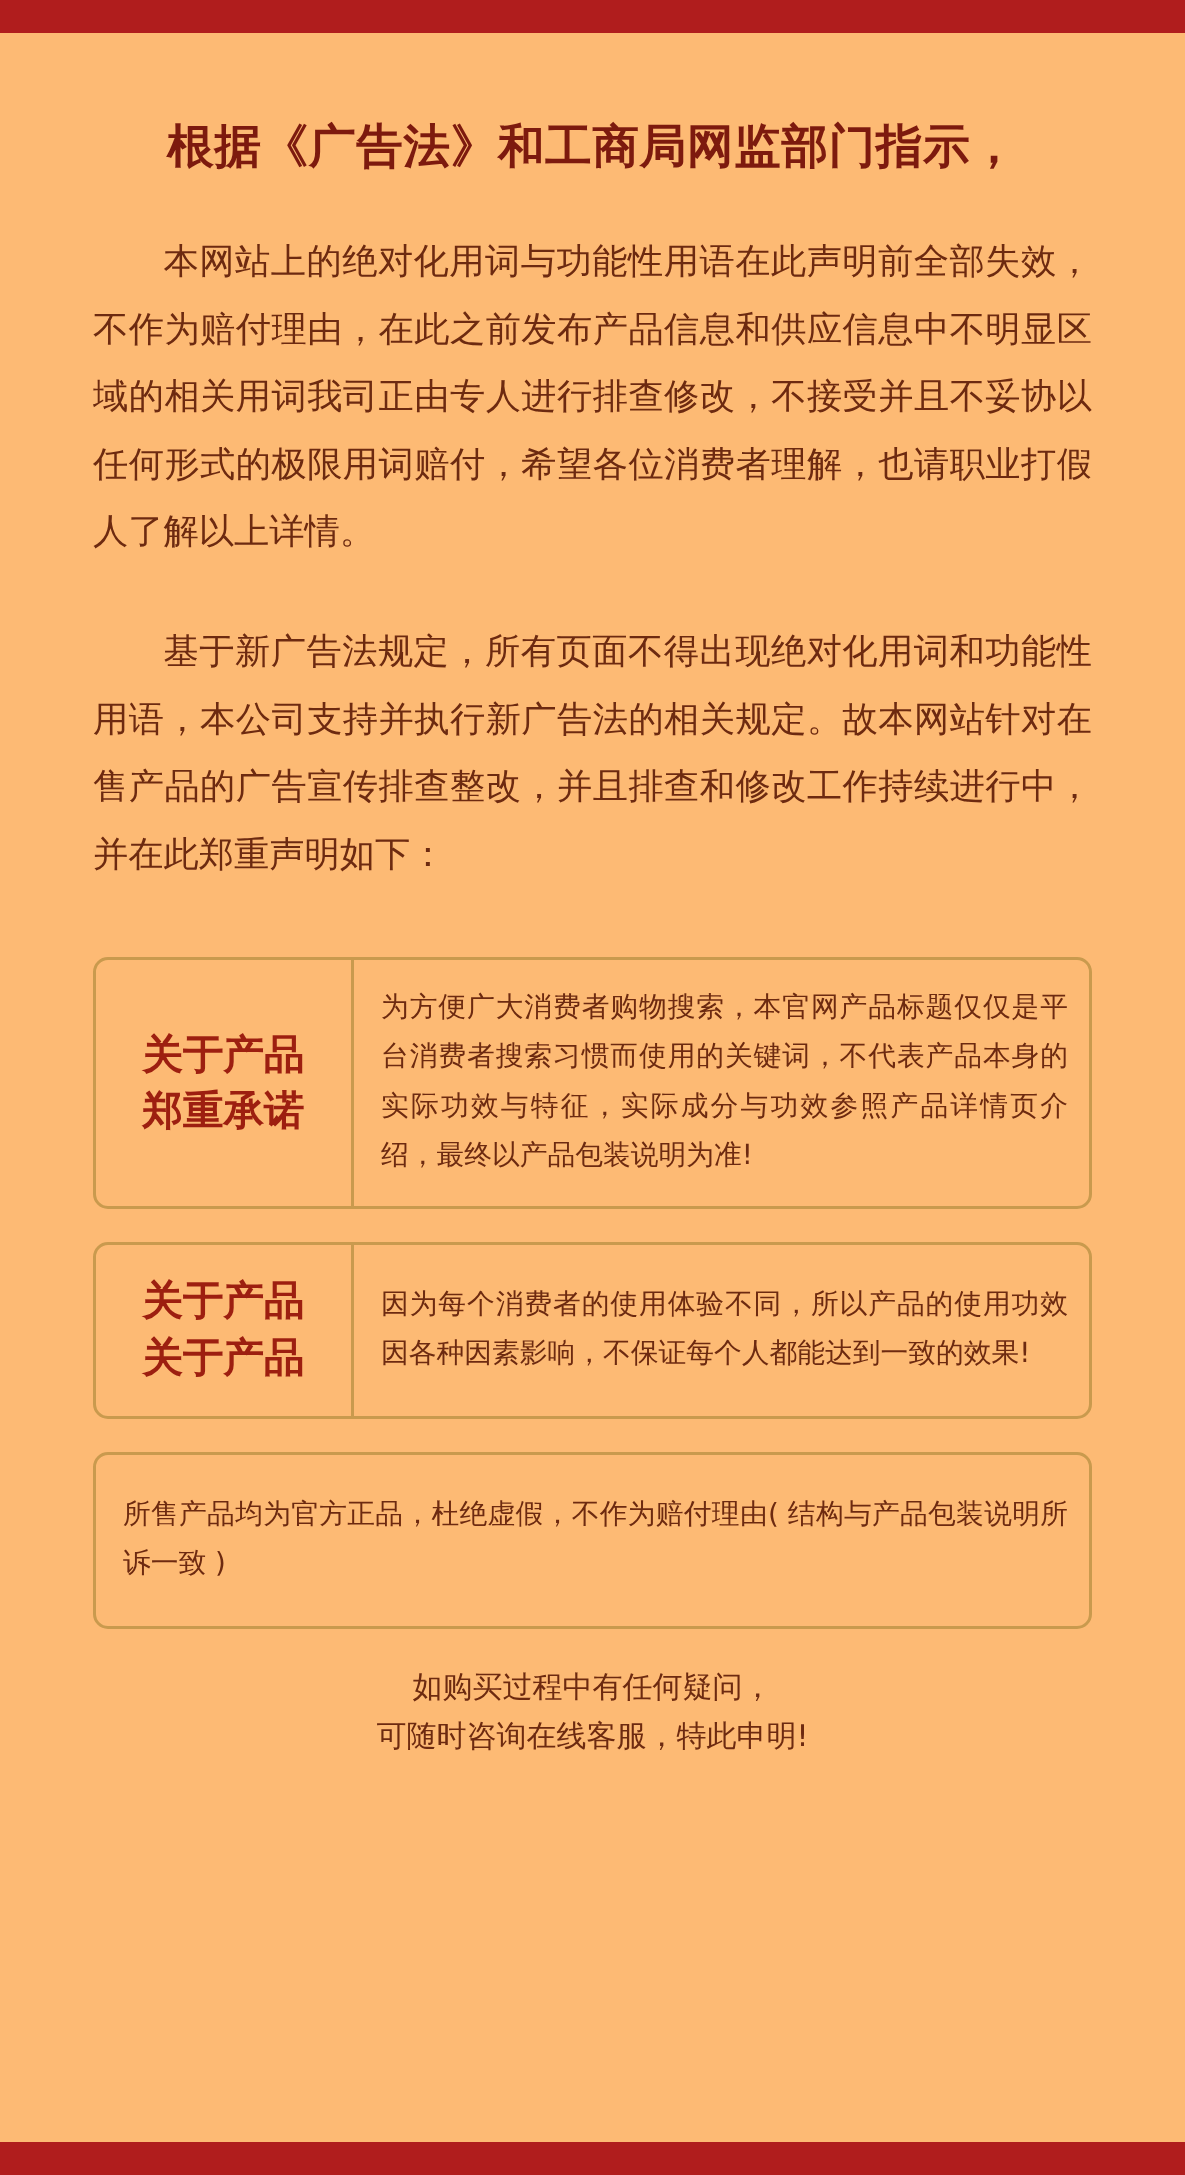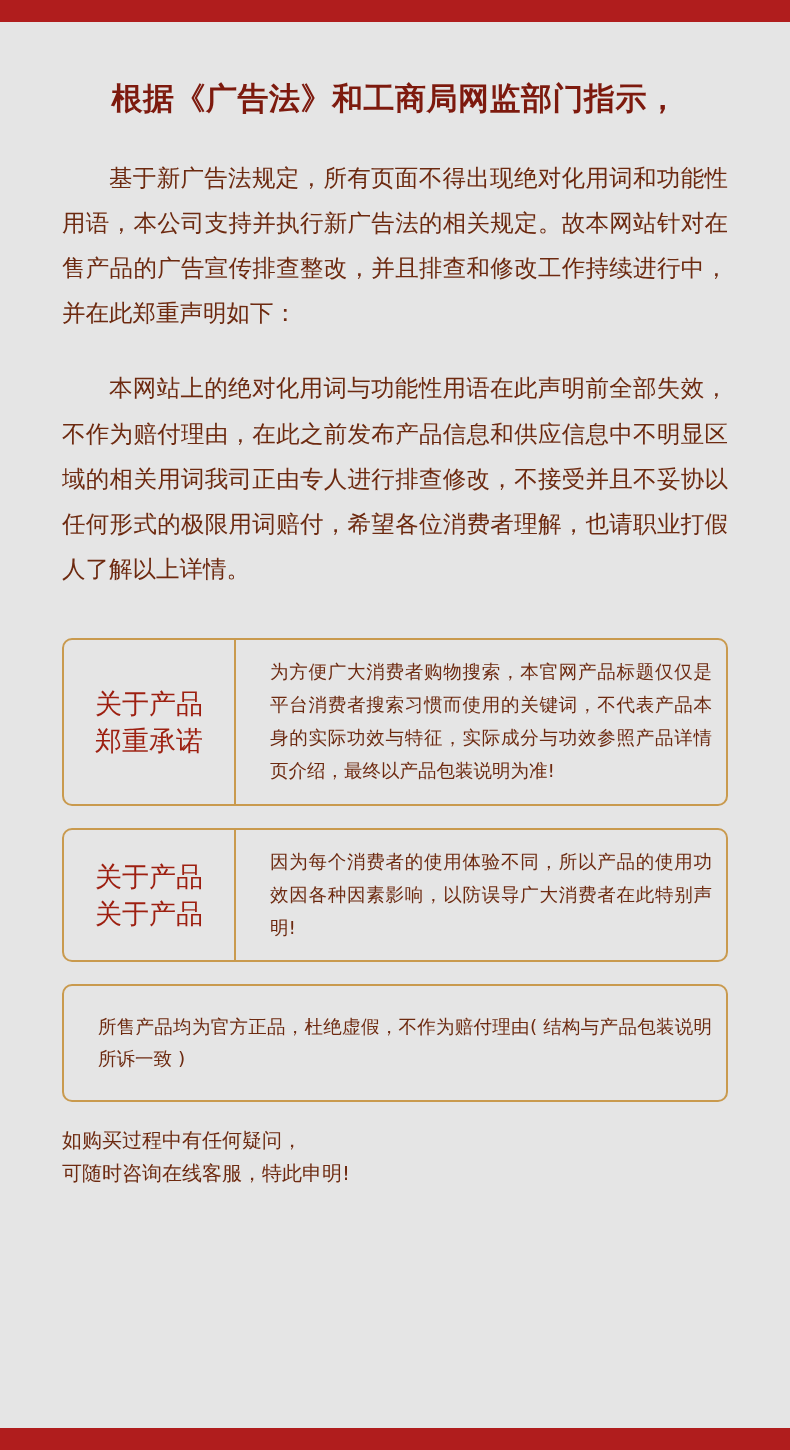--- a/index.html
+++ b/index.html
@@ -10,21 +10,21 @@
     width: 790px;
     height: 1450px;
     background: #ecd9ad;
     font-family: "DejaVu Sans", "Liberation Sans", sans-serif;
     overflow: hidden;
   }
   .page {
     position: relative;
     width: 790px;
     height: 1450px;
-    background: #e5e5e5;
+    background: #fdba74;
     box-sizing: border-box;
   }
   .top-bar {
     position: absolute;
     top: 0; left: 0;
     width: 790px;
     height: 22px;
     background: #b01d1d;
   }
   .bottom-bar {
@@ -82,81 +82,82 @@
     box-sizing: border-box;
     min-height: 118px;
   }
   .card-title {
     flex: 0 0 172px;
     display: flex;
     flex-direction: column;
     align-items: center;
     justify-content: center;
     color: #9d1f10;
-    font-weight: normal;
+    font-weight: bold;
     font-size: 27px;
     line-height: 1.38;
     border-right: 2px solid #c99a4e;
     padding: 14px 6px;
     box-sizing: border-box;
     text-align: center;
   }
   .card-title span { display: block; white-space: nowrap; }
   .card-body {
     flex: 1 1 auto;
     color: #6d2a10;
     font-size: 18.5px;
     line-height: 1.78;
-    padding: 16px 14px 16px 34px;
+    padding: 16px 14px 16px 18px;
     text-align: justify;
     text-justify: inter-ideograph;
     display: flex;
     align-items: center;
     box-sizing: border-box;
   }
   .footer {
     margin-top: 14px;
     color: #6d2a10;
     font-size: 20px;
     line-height: 1.65;
+    text-align: center;
   }
   .footer span { display: block; }
 </style>
 </head>
 <body>
 
 <div class="page">
 
   <div class="top-bar"></div>
 
   <div class="content">
 
     <div class="headline">
       <span class="l1">根据《广告法》和工商局网监部门指示，</span>
     </div>
 
+    <p class="para second">本网站上的绝对化用词与功能性用语在此声明前全部失效，不作为赔付理由，在此之前发布产品信息和供应信息中不明显区域的相关用词我司正由专人进行排查修改，不接受并且不妥协以任何形式的极限用词赔付，希望各位消费者理解，也请职业打假人了解以上详情。</p>
     <p class="para first">基于新广告法规定，所有页面不得出现绝对化用词和功能性用语，本公司支持并执行新广告法的相关规定。故本网站针对在售产品的广告宣传排查整改，并且排查和修改工作持续进行中，并在此郑重声明如下：</p>
-    <p class="para second">本网站上的绝对化用词与功能性用语在此声明前全部失效，不作为赔付理由，在此之前发布产品信息和供应信息中不明显区域的相关用词我司正由专人进行排查修改，不接受并且不妥协以任何形式的极限用词赔付，希望各位消费者理解，也请职业打假人了解以上详情。</p>
 
     <div class="cards">
 
       <div class="card">
         <div class="card-title">
           <span>关于产品</span>
           <span>郑重承诺</span>
         </div>
         <div class="card-body">为方便广大消费者购物搜索，本官网产品标题仅仅是平台消费者搜索习惯而使用的关键词，不代表产品本身的实际功效与特征，实际成分与功效参照产品详情页介绍，最终以产品包装说明为准!</div>
       </div>
 
       <div class="card">
         <div class="card-title">
           <span>关于产品</span>
           <span>关于产品</span>
         </div>
-        <div class="card-body">因为每个消费者的使用体验不同，所以产品的使用功效因各种因素影响，以防误导广大消费者在此特别声明!</div>
+        <div class="card-body">因为每个消费者的使用体验不同，所以产品的使用功效因各种因素影响，不保证每个人都能达到一致的效果!</div>
       </div>
 
       <div class="card">
         <div class="card-body">所售产品均为官方正品，杜绝虚假，不作为赔付理由( 结构与产品包装说明所诉一致 )</div>
       </div>
 
     </div>
 
     <div class="footer">
       <span>如购买过程中有任何疑问，</span>

